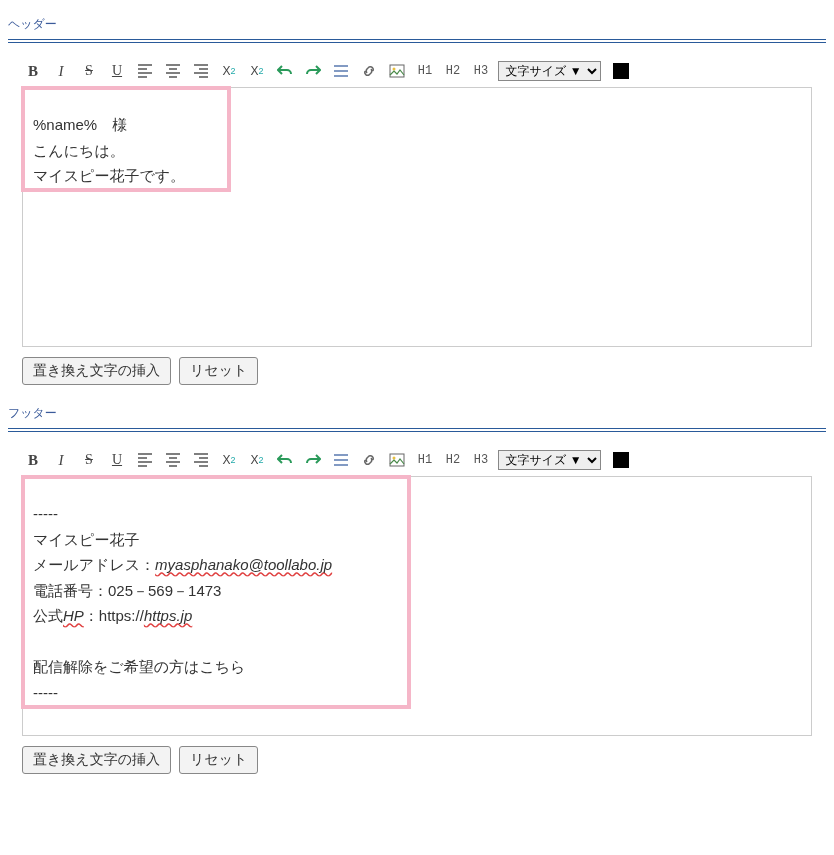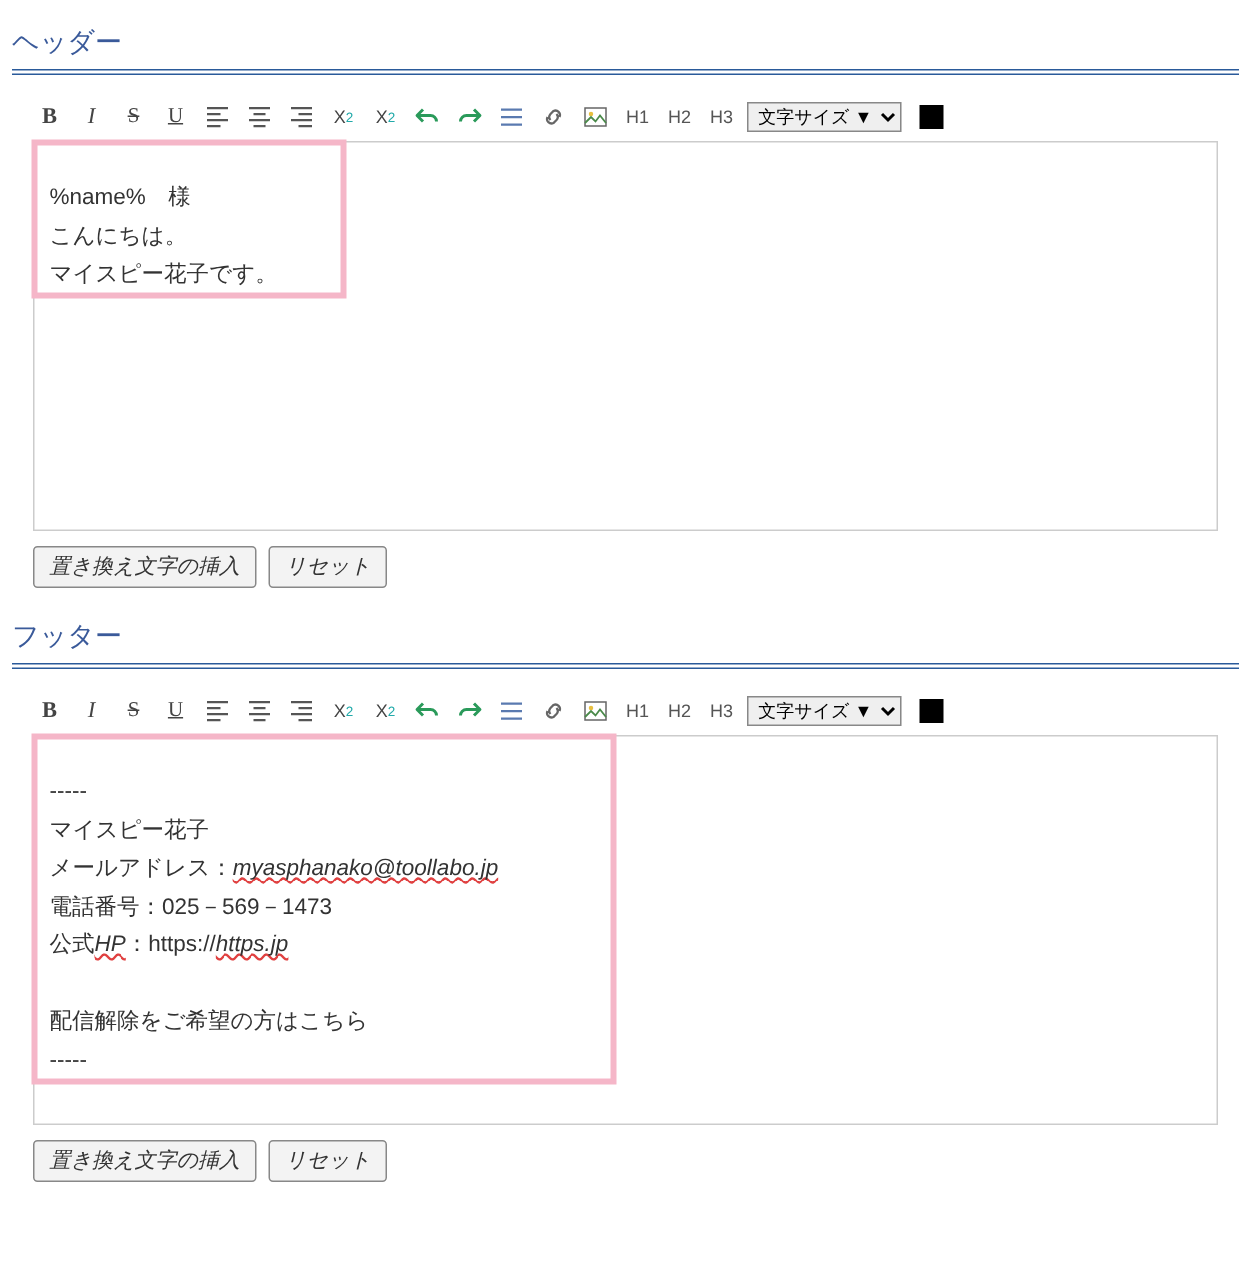--- a/index.html
+++ b/index.html
@@ -7,21 +7,21 @@
     font-family: Arial, "Hiragino Sans", "Meiryo", sans-serif;
     font-size: 14px;
     margin: 0;
     padding: 8px;
     background: #fff;
     color: #333;
     width: 834px;
   }
   .section-title {
     color: #3a5a9a;
-    font-size: 18px;
+    font-size: 12px;
     font-weight: normal;
     margin: 8px 0 6px 0;
   }
   .hr-bar {
     border: none;
     border-top: 4px double #2a5a9a;
     margin: 4px 0 16px 0;
   }
   .editor-wrap {
     margin: 0 14px 10px 14px;
@@ -44,21 +44,21 @@
     cursor: pointer;
     user-select: none;
   }
   .tbtn svg { width: 16px; height: 16px; }
   .tbtn.bold { font-weight: bold; font-family: "Times New Roman", serif; font-size: 15px; }
   .tbtn.italic { font-style: italic; font-family: "Times New Roman", serif; font-size: 15px; }
   .tbtn.strike { text-decoration: line-through; font-family: "Times New Roman", serif; font-size: 14px; }
   .tbtn.underline { text-decoration: underline; font-family: "Times New Roman", serif; font-size: 14px; }
   .tbtn.subtxt, .tbtn.suptxt { font-size: 12px; font-family: Arial, sans-serif; }
   .tbtn.subtxt sub, .tbtn.suptxt sup { font-size: 9px; color: #2aa; }
-  .tbtn.htag { font-family: Liberation Sans, sans-serif; font-size: 12px; color: #555; }
+  .tbtn.htag { font-family: Liberation Mono, monospace; font-size: 12px; color: #555; }
   .font-size-select {
     font-size: 12px;
     padding: 1px 2px;
     border: 1px solid #888;
     height: 20px;
     background: #efefef;
     text-align: center;
   }
   .color-swatch {
     width: 16px;
@@ -94,21 +94,20 @@
     gap: 8px;
   }
   .btn {
     font-size: 14px;
     padding: 4px 10px;
     border: 1px solid #888;
     border-radius: 3px;
     background: #f3f3f3;
     cursor: pointer;
     color: #333;
-    font-style: italic;
   }
 </style>
 </head>
 <body>
 
 <div class="section-title">ヘッダー</div>
 <hr class="hr-bar">
 
 <div class="editor-wrap">
   <div class="toolbar">

